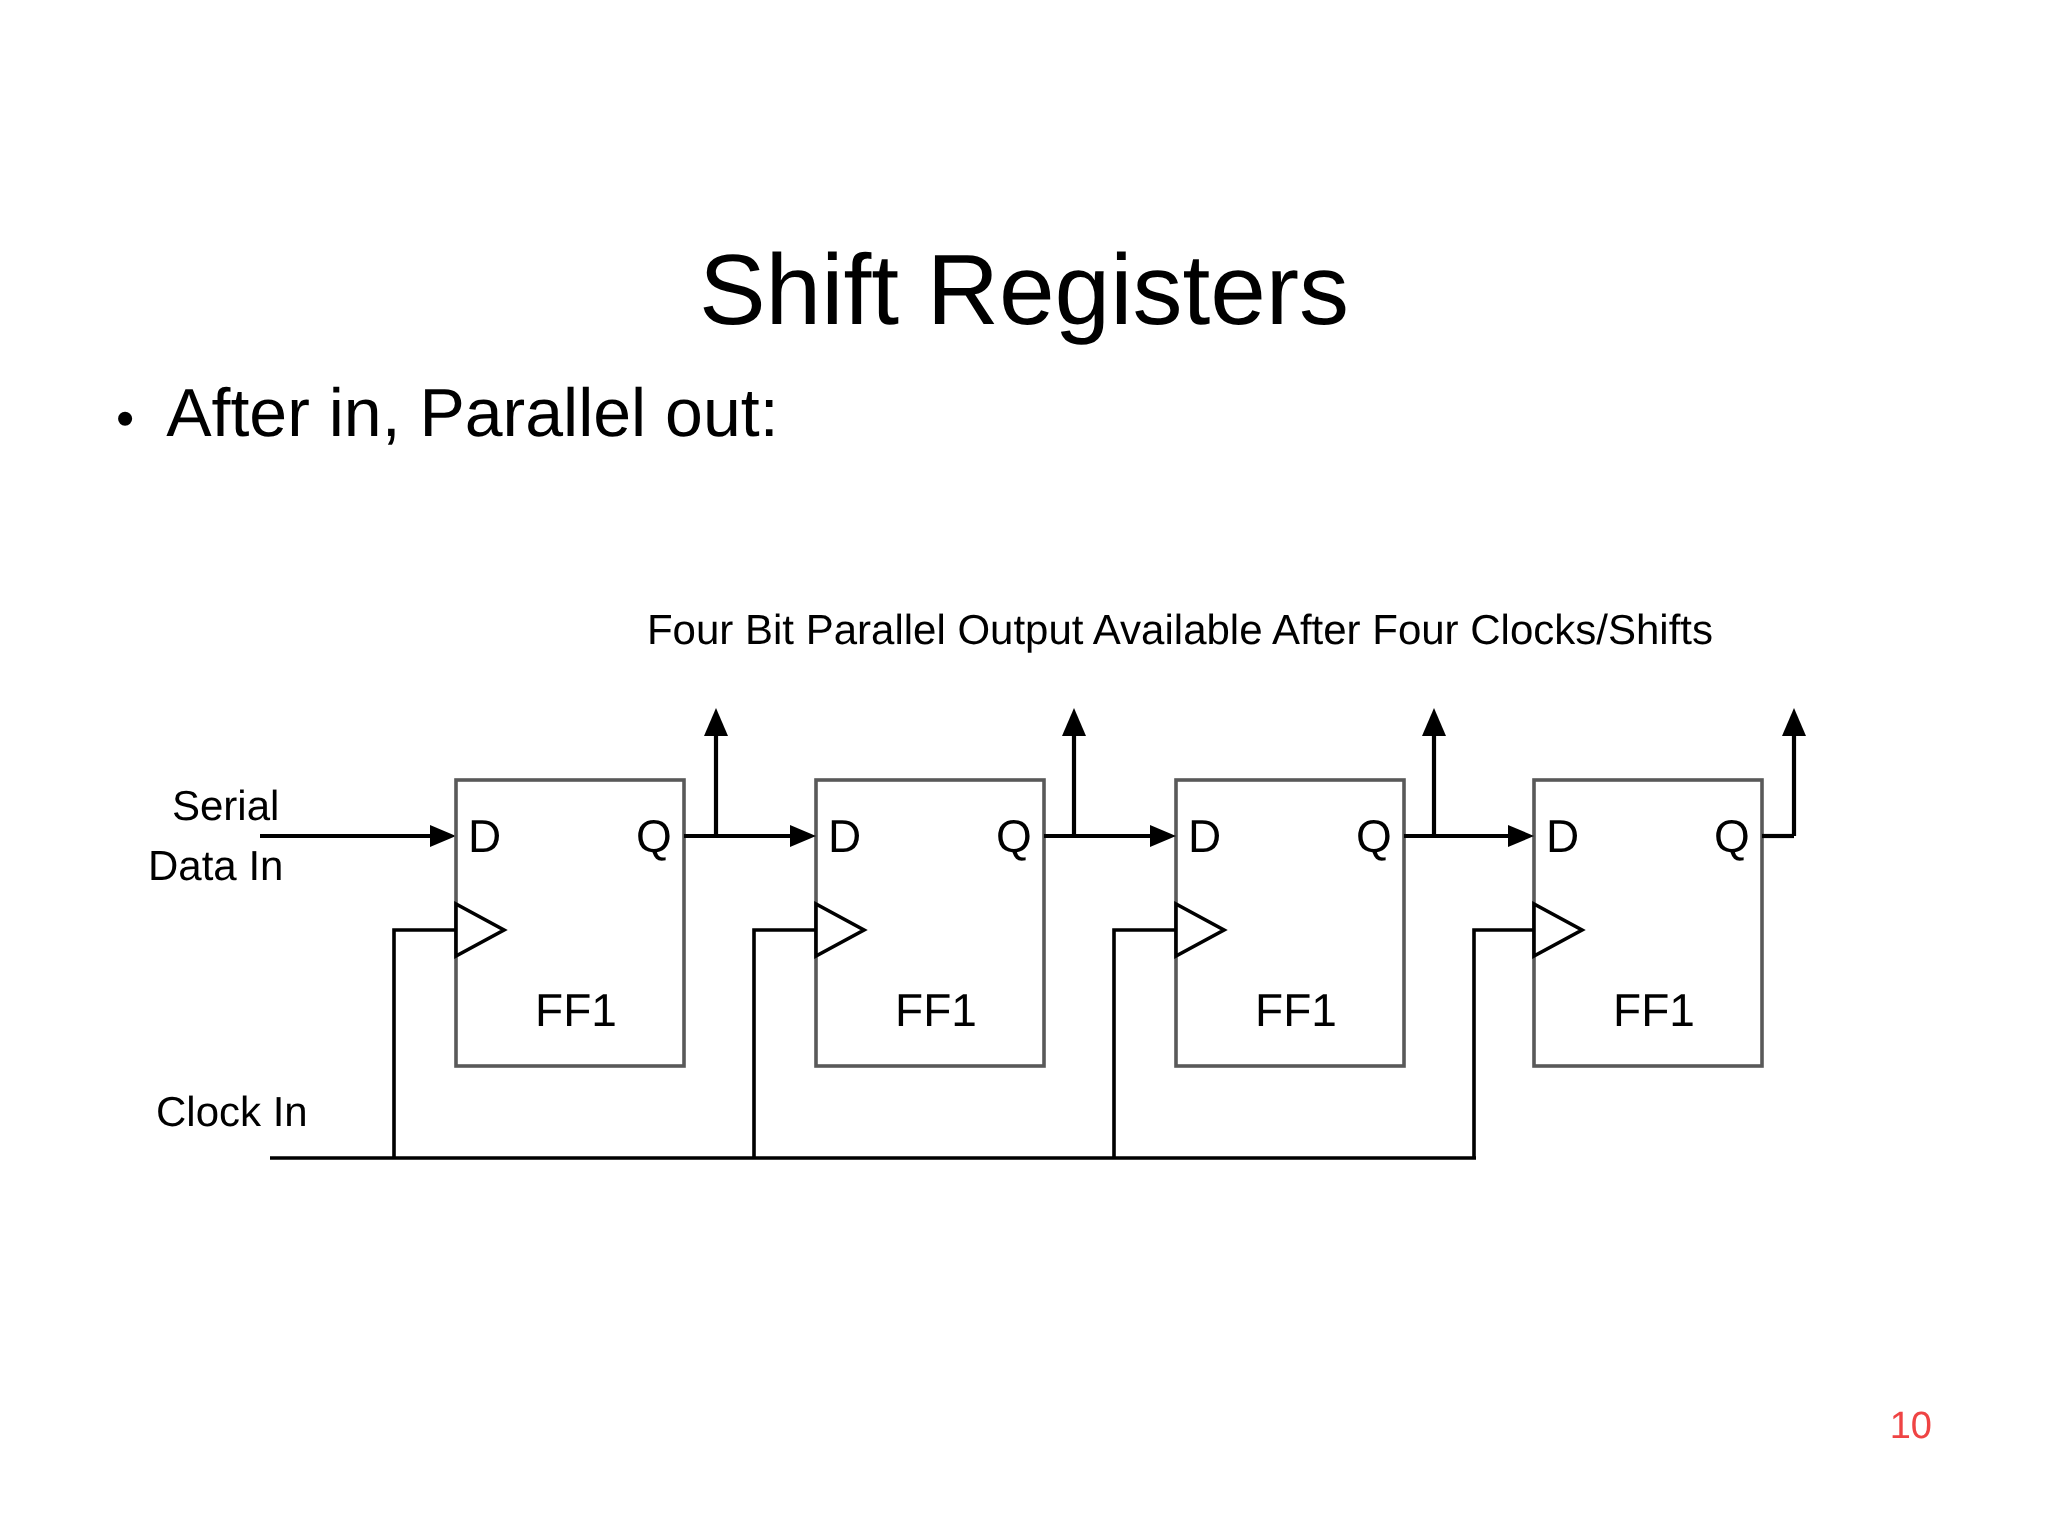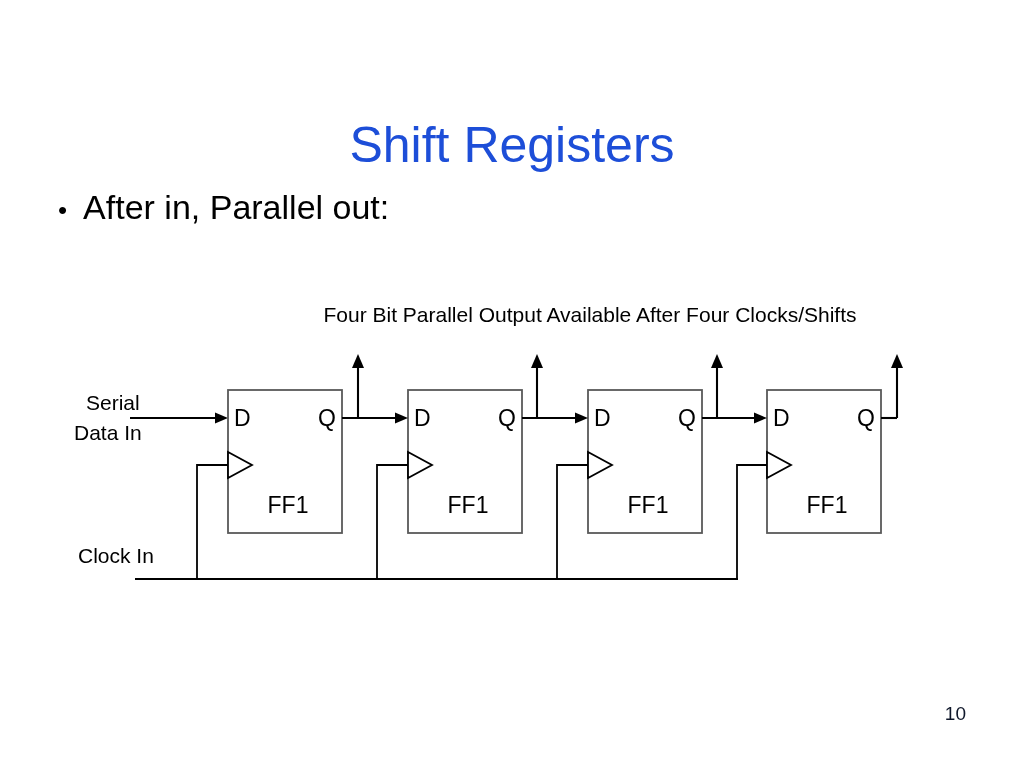--- a/index.html
+++ b/index.html
@@ -27,21 +27,21 @@
   #slide-title {
     position: absolute;
     left: 0;
     top: 82px;
     width: 1024px;
     text-align: center;
     font-size: 50px;
     line-height: 58px;
     font-weight: normal;
     letter-spacing: 0px;
-    color: #1d4ed8;
+    color: #000000;
     white-space: nowrap;
   }
   #bullet-row {
     position: absolute;
     left: 58px;
     top: 186px;
     display: flex;
     align-items: baseline;
     font-size: 34px;
     line-height: 42px;
@@ -108,21 +108,21 @@
   }
   .caption {
     font-size: 21px;
     text-anchor: middle;
   }
   #page-number {
     position: absolute;
     right: 58px;
     top: 703px;
     font-size: 19px;
-    color: #0f172a;
+    color: #ef4444;
   }
 </style>
 </head>
 <body>
 
 <div id="slide">
 
   <h1 id="slide-title">Shift Registers</h1>
 
   <div id="bullet-row">

